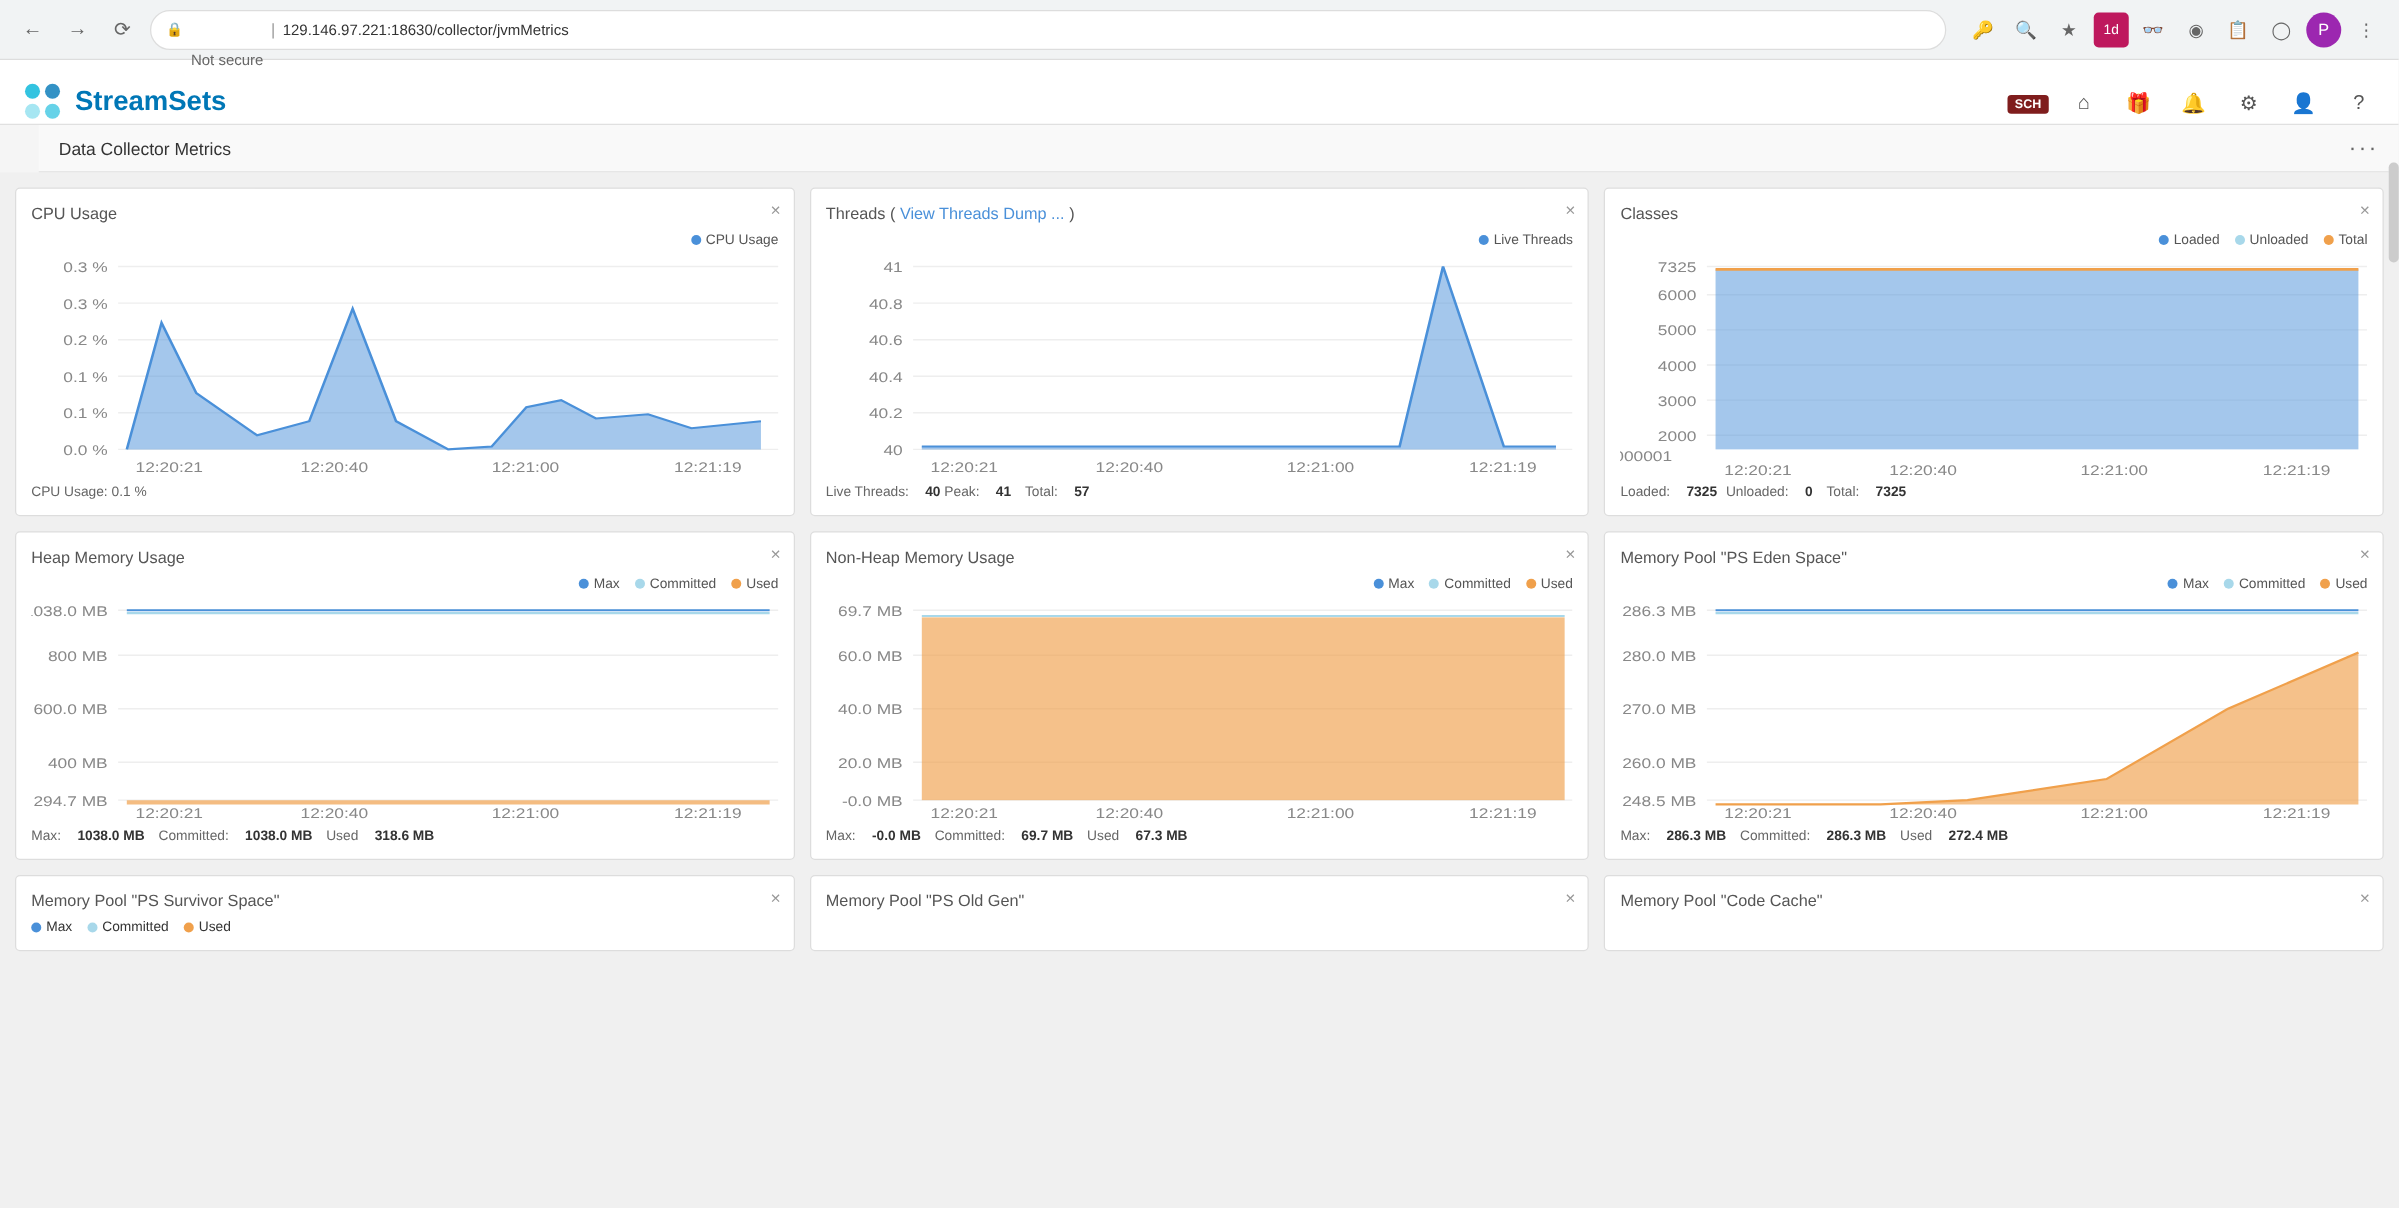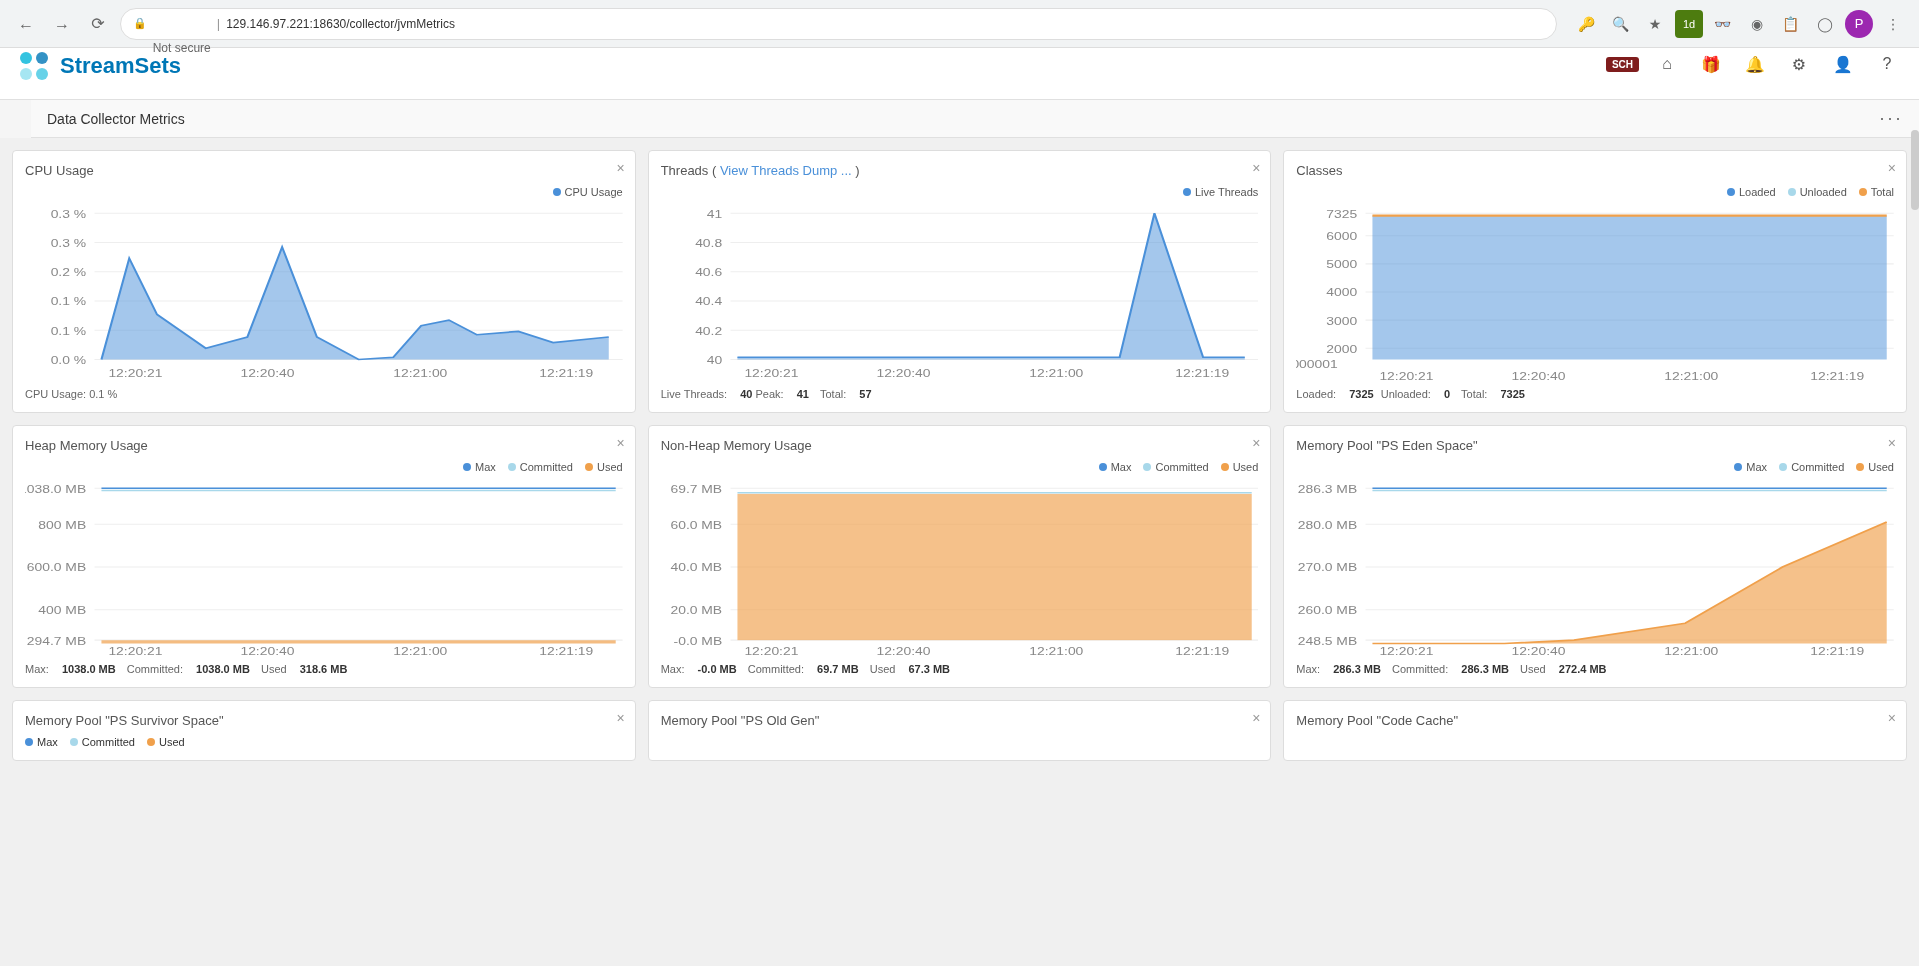--- a/index.html
+++ b/index.html
@@ -33,21 +33,21 @@
       width: 28px; height: 28px; border-radius: 50%; border: none;
       background: transparent; cursor: pointer; color: #666; font-size: 14px;
       display: flex; align-items: center; justify-content: center;
     }
 
     
     .app-header {
       background: white;
       border-bottom: 1px solid #e0e0e0;
       display: flex;
-      align-items: flex-start;
+      align-items: flex-end;
       justify-content: space-between;
       padding: 0 16px;
       height: 52px;
     }
     .logo { display: flex; align-items: center; gap: 8px; }
     .logo-icon { width: 36px; height: 36px; }
     .logo-text { font-size: 22px; color: #00b4d8; font-weight: bold; }
     .logo-text span { color: #0077b6; }
     .header-nav { display: flex; align-items: center; gap: 12px; }
     .header-nav-item {
@@ -161,21 +161,21 @@
   <div class="address-bar">
     <span class="lock-icon">🔒</span>
     <span class="not-secure">Not secure</span>
     <span style="color:#999">|</span>
     <span class="url">129.146.97.221:18630/collector/jvmMetrics</span>
   </div>
   <div class="browser-actions">
     <button class="browser-action-btn">🔑</button>
     <button class="browser-action-btn">🔍</button>
     <button class="browser-action-btn">★</button>
-    <button class="browser-action-btn" style="background:#4d7c0f;color:white;border-radius:4px;font-size:11px;">1d</button>
+    <button class="browser-action-btn" style="background:#be185d;color:white;border-radius:4px;font-size:11px;">1d</button>
     <button class="browser-action-btn">👓</button>
     <button class="browser-action-btn">◉</button>
     <button class="browser-action-btn">📋</button>
     <button class="browser-action-btn">◯</button>
     <button class="browser-action-btn" style="background:#9c27b0;color:white;border-radius:50%;width:28px;height:28px;font-size:13px;">P</button>
     <button class="browser-action-btn">⋮</button>
   </div>
 </div>
 
 <div class="app-header">

